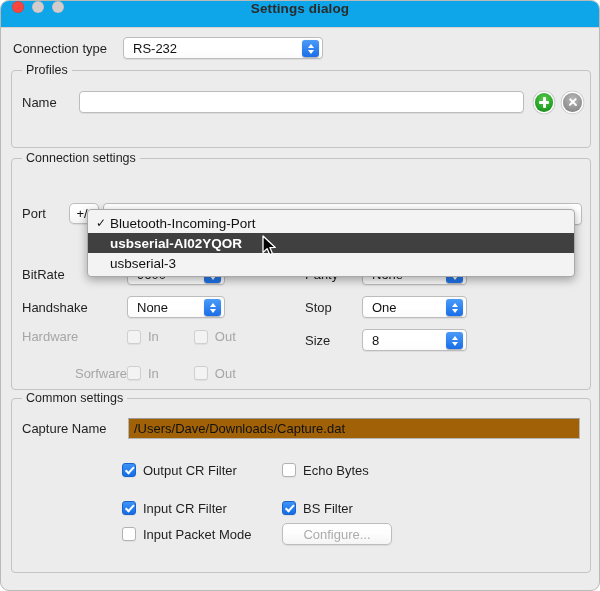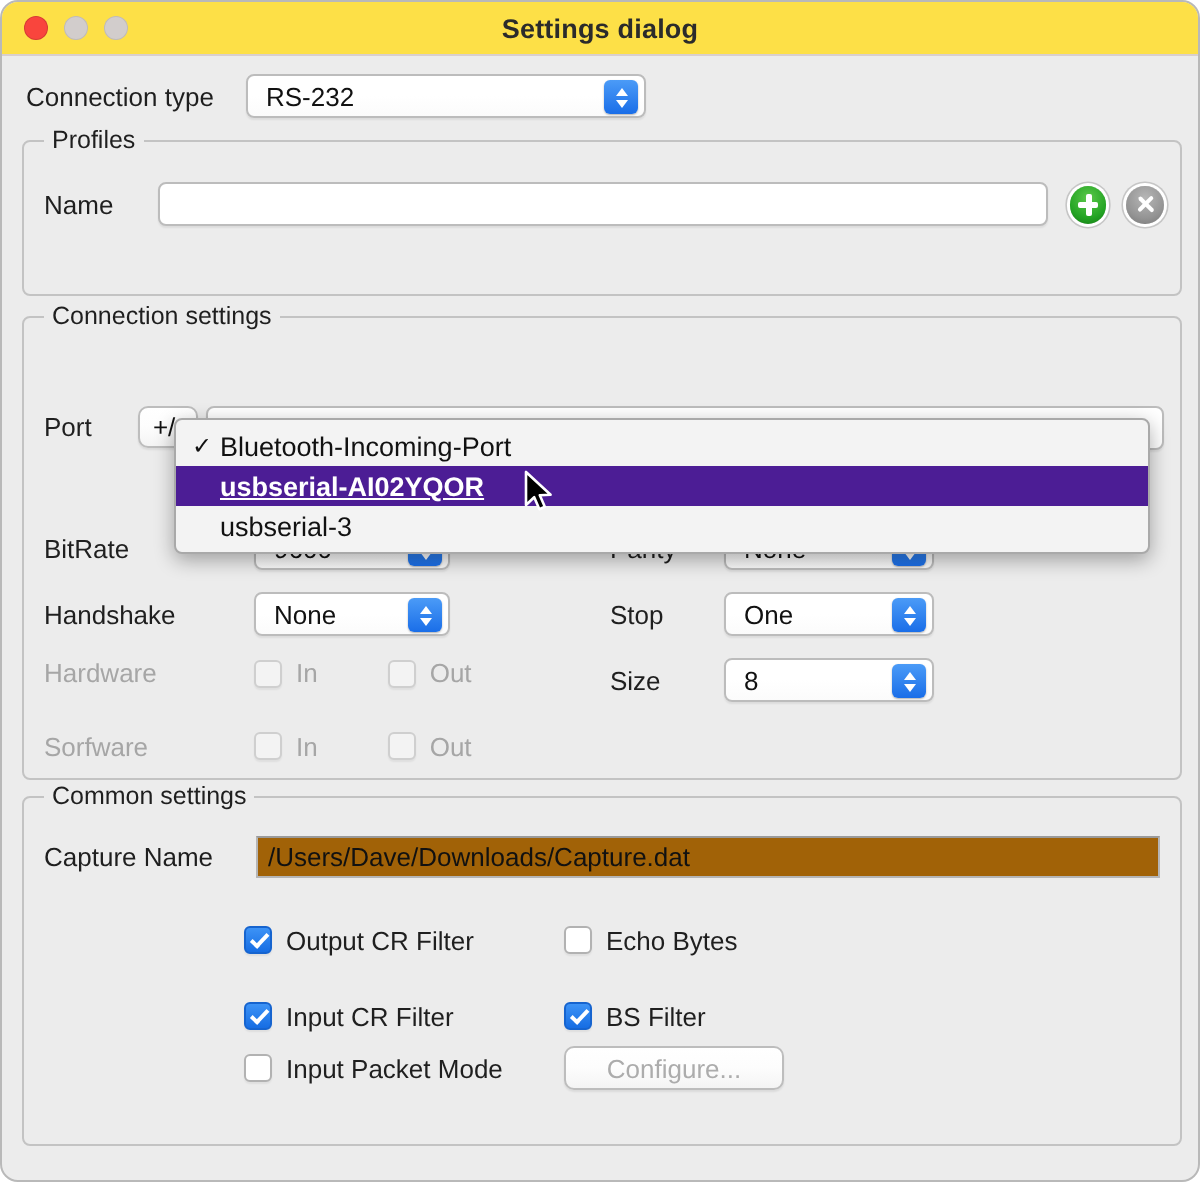--- a/index.html
+++ b/index.html
@@ -21,24 +21,23 @@
     background: #ececec;
     border-radius: 9px;
     overflow: hidden;
     border: 1px solid #b9b9b9;
   }
 
   
   #titlebar {
     position: relative;
     height: 26px;
-    background: #fde047;
+    background: #0ea5e9;
     border-bottom: 1px solid #d9cfcd;
     display: flex;
-    align-items: center;
   }
   .lights {
     display: flex;
     gap: 8px;
     margin-left: 11px;
   }
   .light {
     width: 12px;
     height: 12px;
     border-radius: 50%;
@@ -265,24 +264,23 @@
     white-space: nowrap;
   }
   .menu-item .check {
     width: 18px;
     text-align: center;
     font-size: 12px;
     color: #111;
     flex: none;
   }
   .menu-item.selected {
-    background: #4c1d95;
+    background: #404040;
     color: #fff;
     font-weight: bold;
-    text-decoration: underline;
   }
   .menu-item.selected .check { color: #fff; }
 
   
   #cursor {
     position: absolute;
     left: 261px;
     top: 207px;
     z-index: 90;
     pointer-events: none;
@@ -418,21 +416,21 @@
             <span>8</span>
             <span class="chev">
               <i class="up"></i>
                 <i class="down"></i>
             </span>
           </div>
         </div>
       </div>
 
       <div class="row" style="position:absolute; left:10px; top:203px; width:560px; height:22px;">
-        <span class="lbl dim" style="width:105px;">Sorfware</span>
+        <span class="lbl dim" style="width:105px;text-align:right;">Sorfware</span>
         <span class="cbxrow">
           <span class="cbx dim"></span>
           <span class="lbl dim">In</span>
         </span>
         <span class="cbxrow" style="margin-left:35px;">
           <span class="cbx dim"></span>
           <span class="lbl dim">Out</span>
         </span>
       </div>
     </div>

